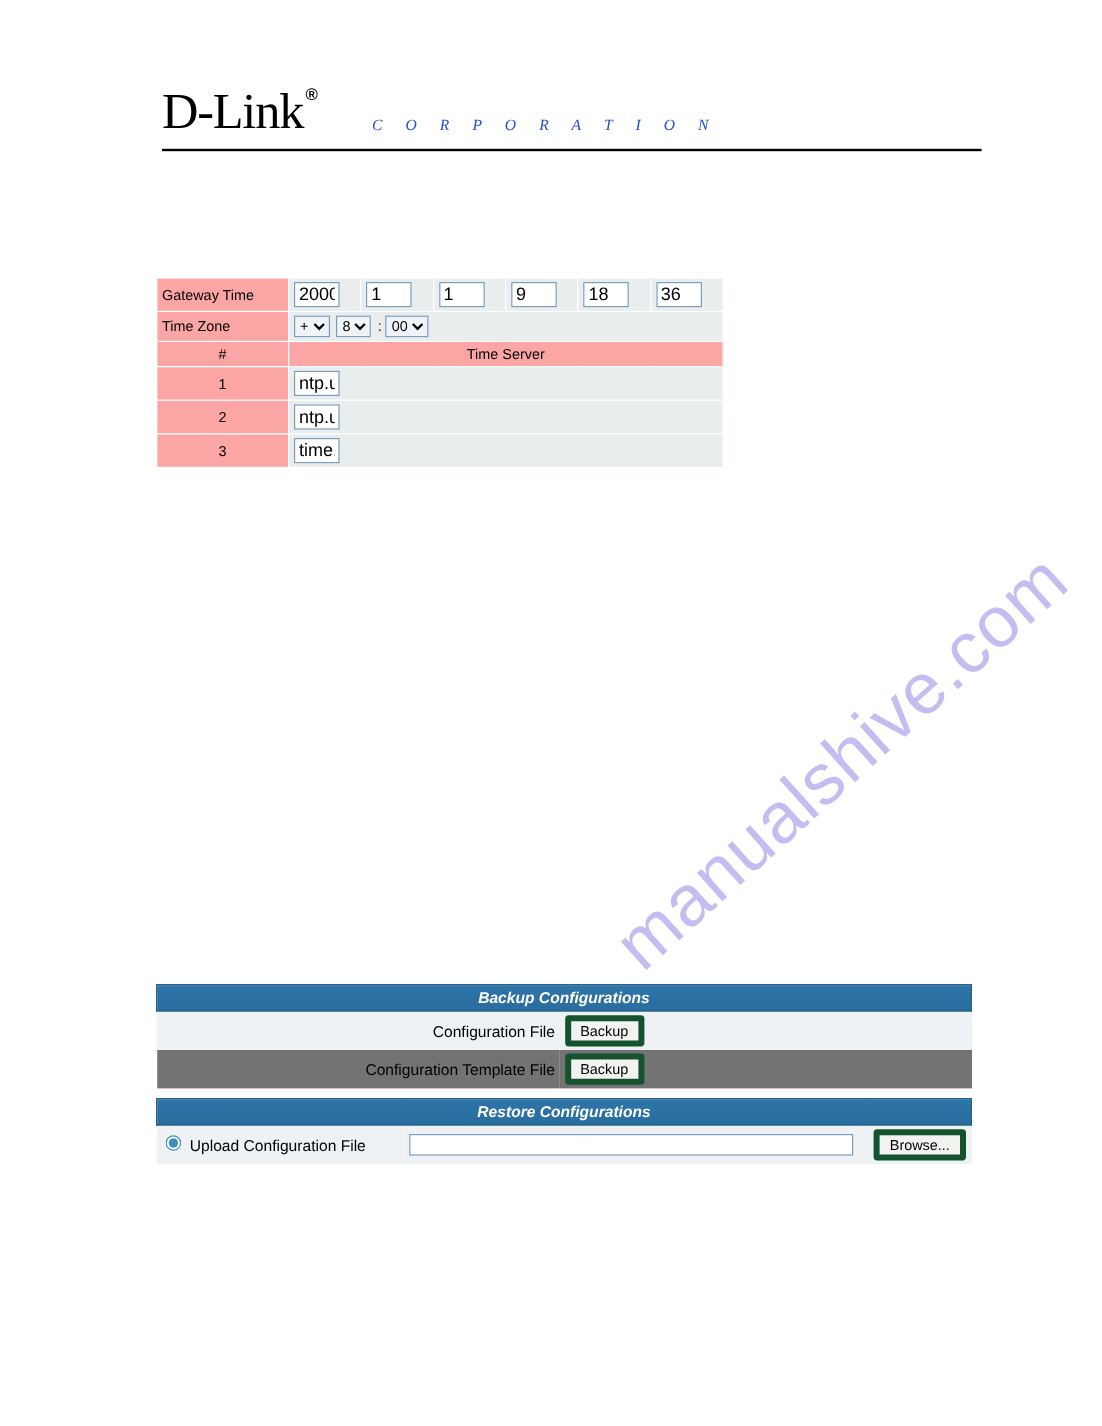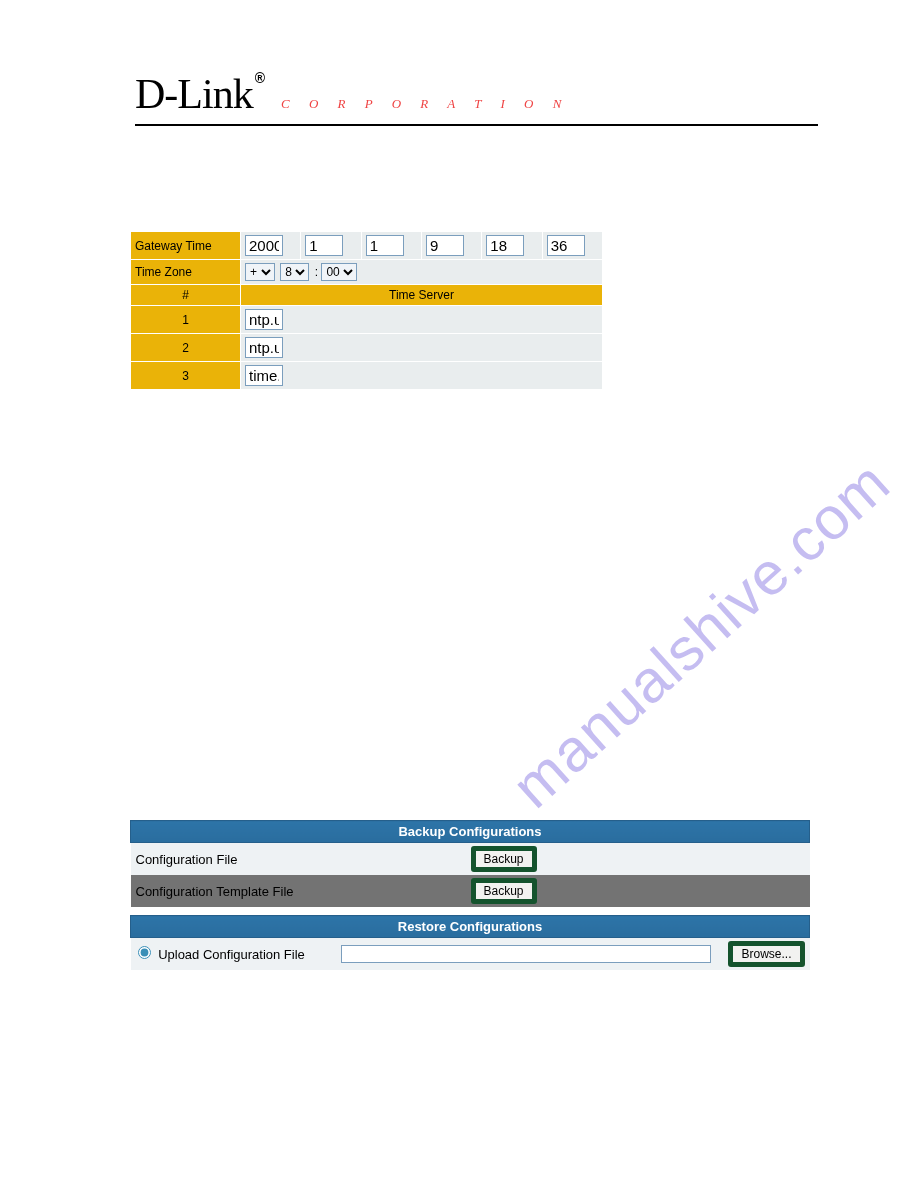--- a/index.html
+++ b/index.html
@@ -34,23 +34,23 @@
       font-size: 14px;
       vertical-align: top;
       font-weight: 700;
       margin-left: 2px;
     }
     .corp {
       font-family: "Times New Roman", serif;
       font-size: 13px;
       letter-spacing: 8px;
       font-style: italic;
-      margin-left: 16px;
+      margin-left: 45px;
       margin-bottom: 6px;
-      color: #ef4444;
+      color: #1d4ed8;
     }
 
     
     .time-table {
       border-collapse: collapse;
       width: 473px;
       margin-left: -5px;
       margin-top: 105px;
     }
     .time-table td, .time-table th {
@@ -59,21 +59,21 @@
       vertical-align: middle;
       font-size: 12px;
     }
     .time-table .hdr {
       background: #464b4e;
       color: #fff;
       font-weight: 400;
       text-align: center;
     }
     .time-table .labelcell {
-      background: #eab308;
+      background: #fca5a5;
       text-align: left;
       padding-left: 4px;
     }
     .time-table .valcell {
       background: #e9edee;
       text-align: left;
     }
     .time-table .centered { text-align: center; }
     .time-table input[type="text"] {
       width: 38px;
@@ -103,24 +103,25 @@
     .panel td {
       padding: 3px 5px;
       font-size: 13px;
     }
     .panel .title {
       background: linear-gradient(#2d74a8, #2a6d9e);
       color: #fff;
       font-weight: 700;
       text-align: center;
       border: 1px solid #255f8b;
+      font-style: italic;
     }
     .panel .row-a { background: #737373; }
     .panel .row-b { background: #eef2f4; }
-    .panel .lbl-right { width: 335px; padding-right: 3px;}
+    .panel .lbl-right { text-align: right; width: 335px; padding-right: 3px;}
     .panel .val-left { text-align: left; }
     .btn {
       font-size: 12px;
       border: 5px solid #14532d;
       background: #f2f2f0;
       border-radius: 3px;
       padding: 1px 8px;
       cursor: pointer;
     }
     .restore-input {

